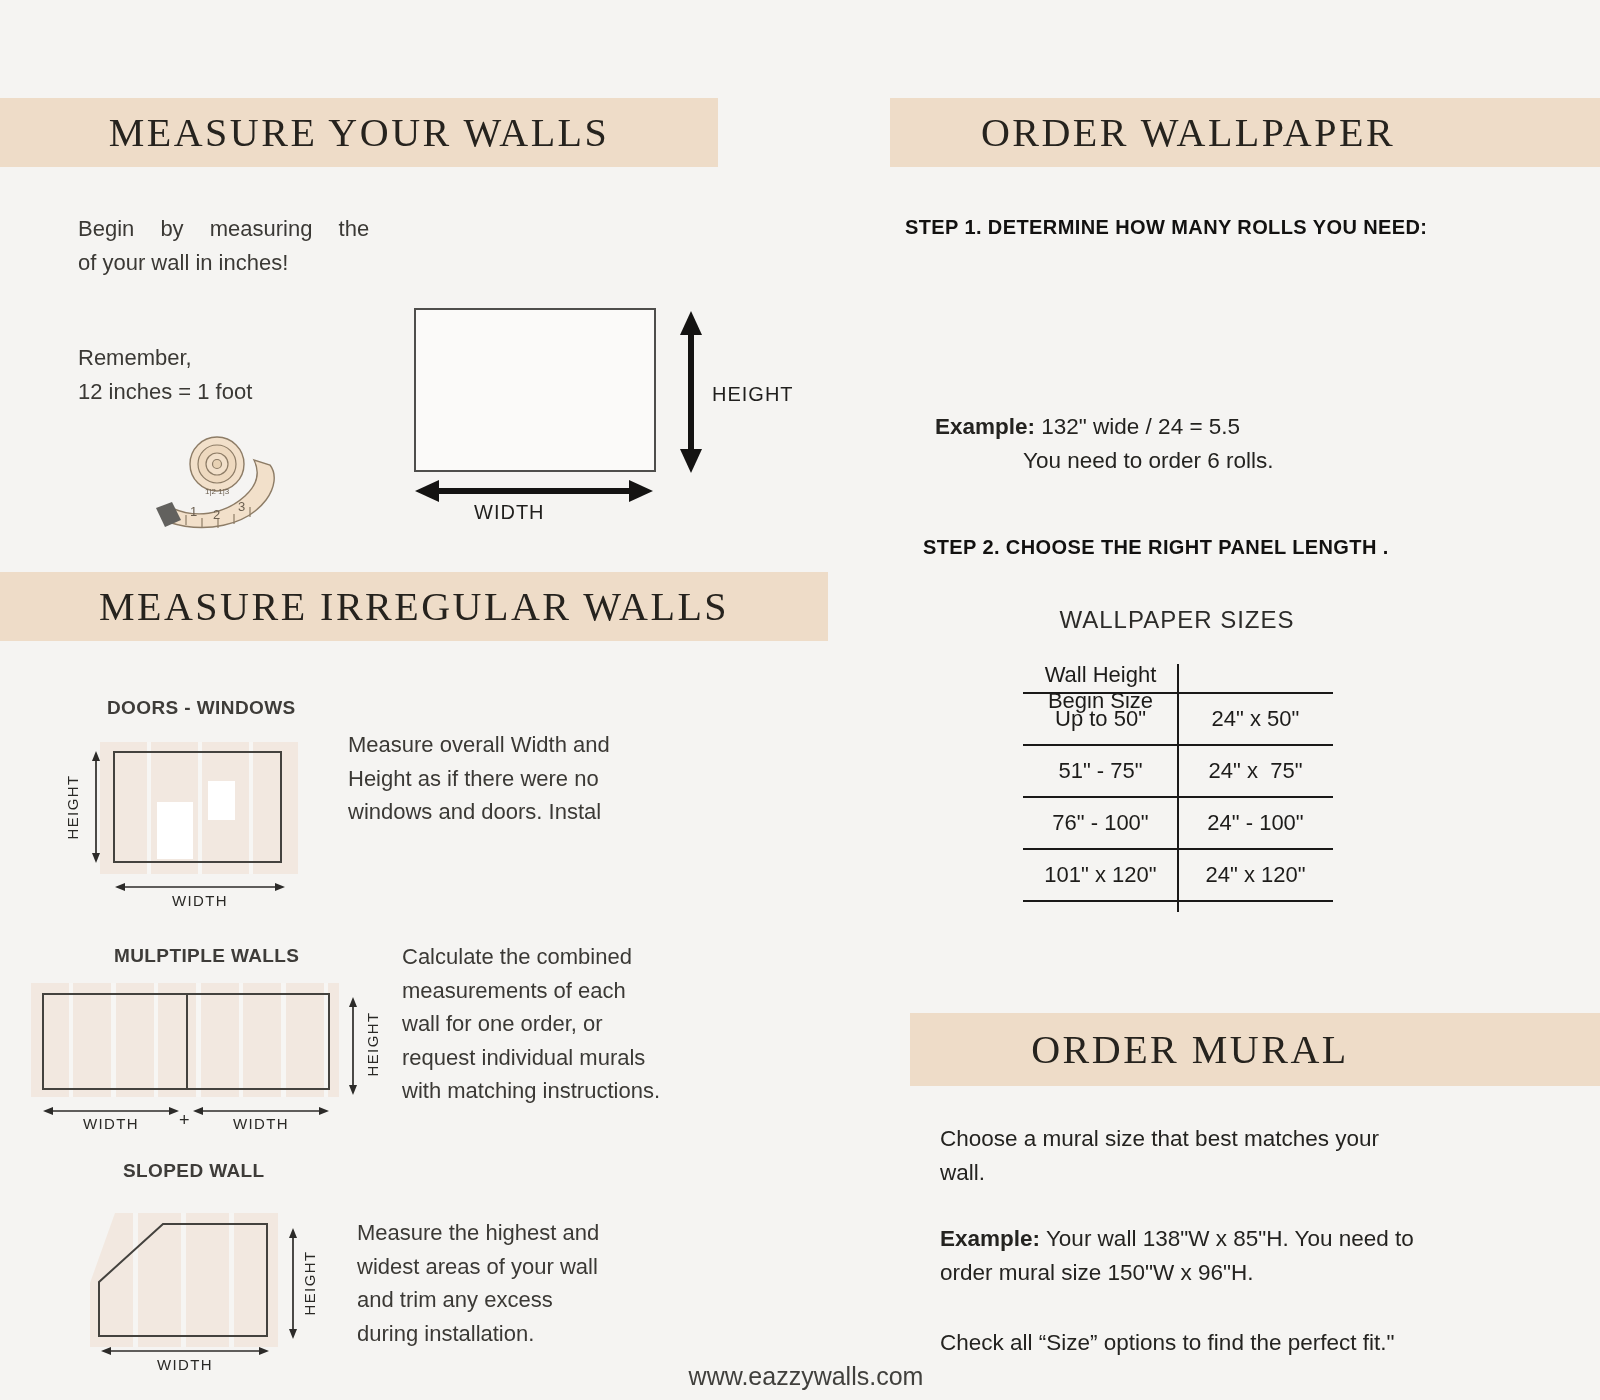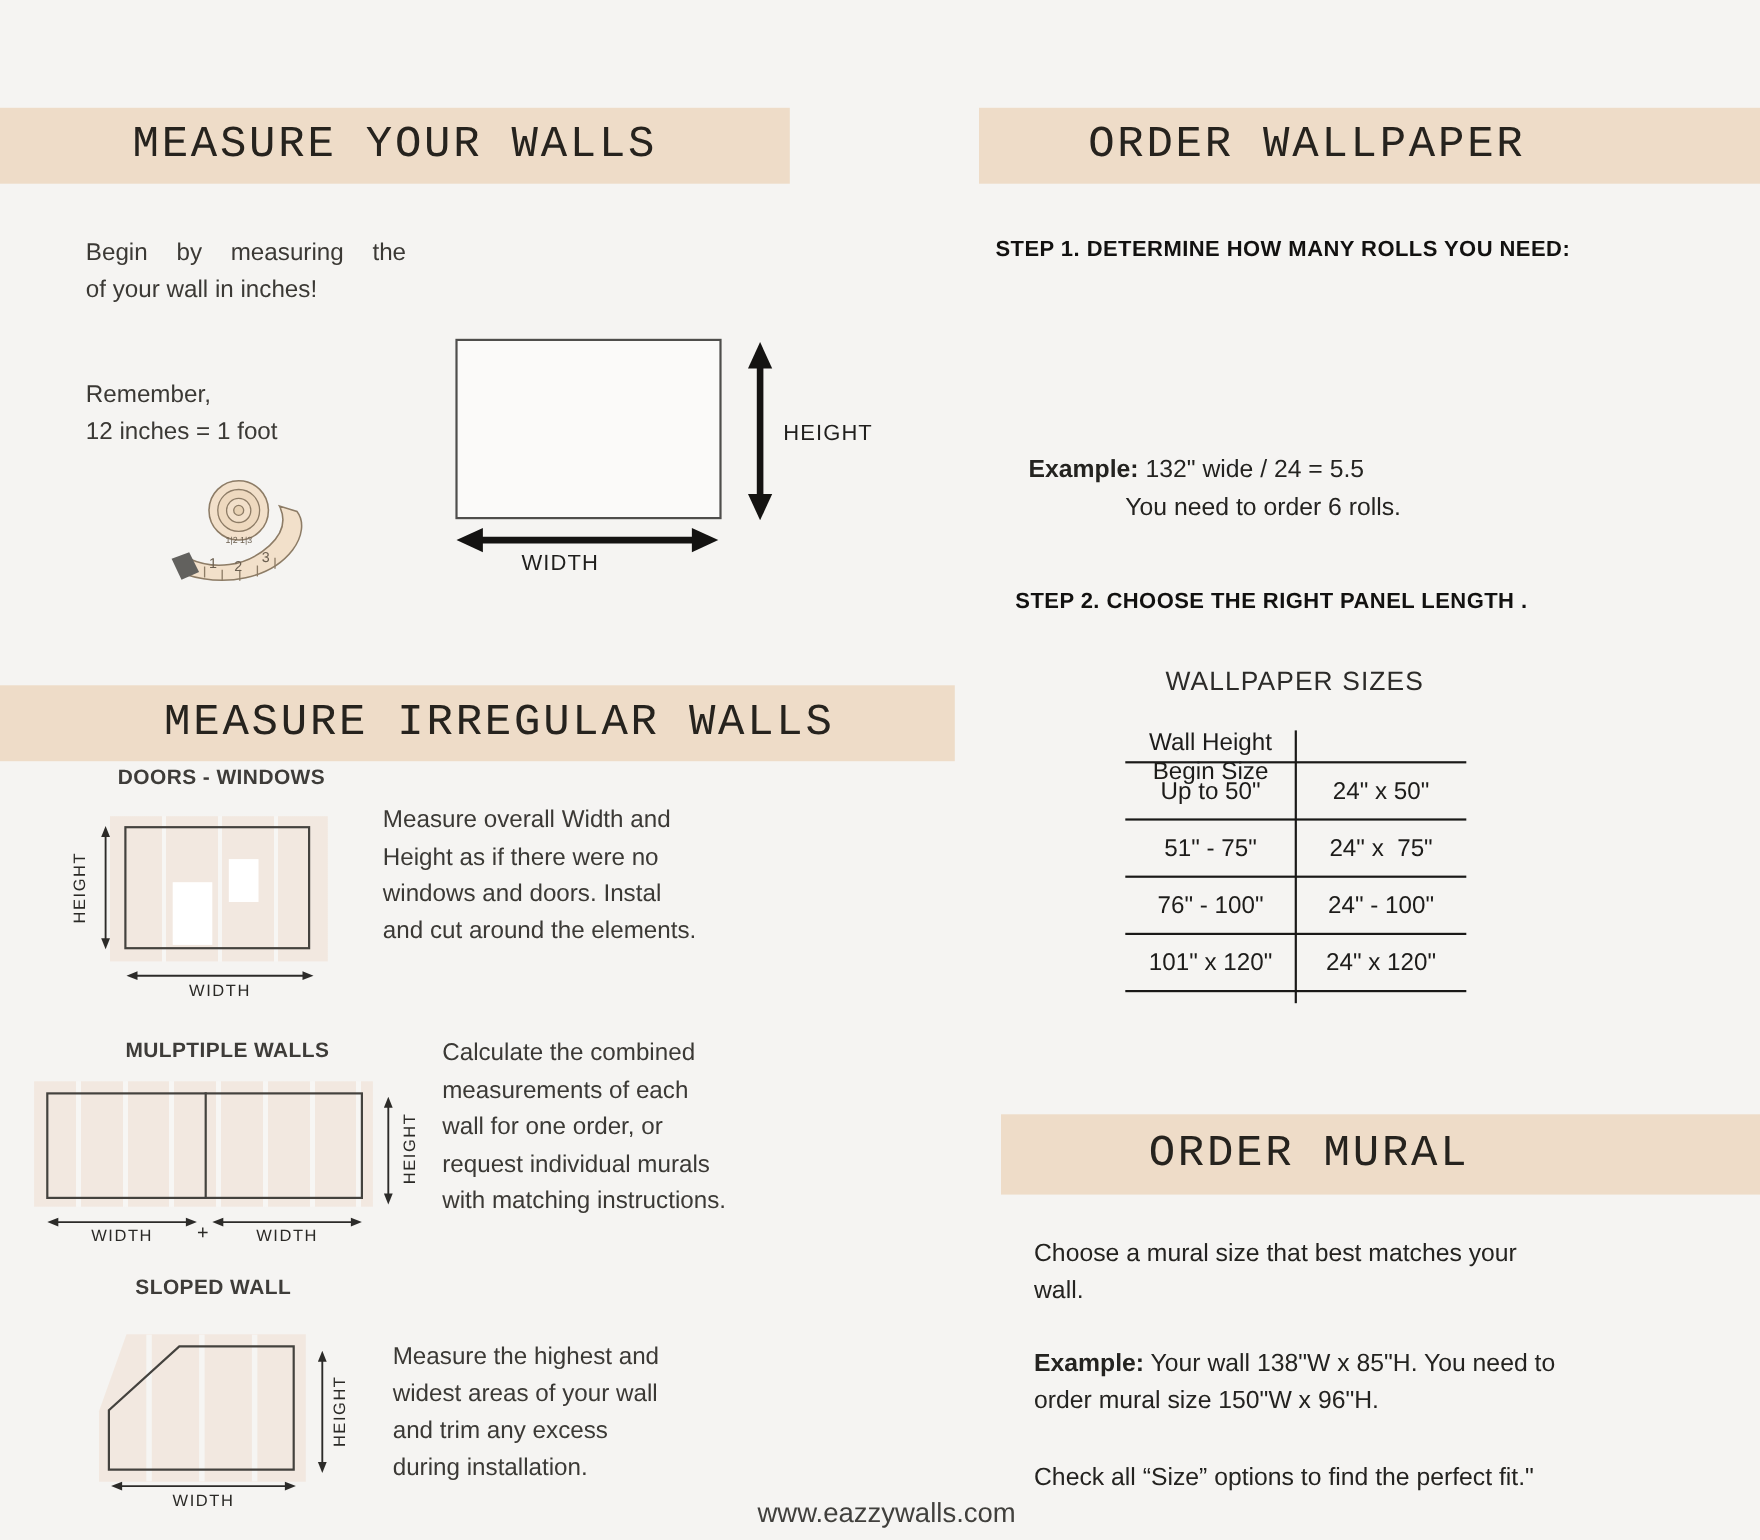--- a/index.html
+++ b/index.html
@@ -7,21 +7,21 @@
   body{background:#e9e9e7;}
   #canvas{
     position:relative;width:1600px;height:1400px;margin:0 auto;
     background:#F5F4F2;overflow:hidden;
     font-family:"Liberation Sans",sans-serif;
   }
   .abs{position:absolute;}
   
   .banner{
     background:#EEDCC8;display:flex;align-items:center;justify-content:center;
-    font-family:Liberation Mono, monospace;font-size:40px;letter-spacing:2.5px;
+    font-family:Liberation Serif, serif;font-size:40px;letter-spacing:2.5px;
     color:#26231E;white-space:nowrap;
   }
   
   .body-t{font-size:22px;line-height:33.5px;color:#3B3935;}
   .body-dark{font-size:22.5px;line-height:34px;color:#242320;}
   .sub-label{font-weight:bold;font-size:19px;letter-spacing:.4px;color:#3E3C39;white-space:nowrap;}
   .step-head{font-weight:bold;font-size:20px;letter-spacing:.4px;color:#121110;white-space:nowrap;}
   .dim-label{font-size:15px;letter-spacing:1.4px;color:#2A2926;white-space:nowrap;}
   .dim-label-big{font-size:20px;letter-spacing:1px;color:#201F1D;white-space:nowrap;}
   .rot-box{display:flex;align-items:center;justify-content:center;transform:rotate(-90deg);}
@@ -95,21 +95,21 @@
   </svg>
   <div class="abs dim-label-big" style="left:712px;top:383px;">HEIGHT</div>
 
   <svg class="abs" style="left:412px;top:476px;" width="244" height="30" viewBox="0 0 244 30">
     <line x1="24" y1="15" x2="220" y2="15" stroke="#141312" stroke-width="6"></line>
     <polygon points="3,15 27,4 27,26" fill="#141312"></polygon>
     <polygon points="241,15 217,4 217,26" fill="#141312"></polygon>
   </svg>
   <div class="abs dim-label-big" style="left:474px;top:501px;">WIDTH</div>
 
-  <div class="abs banner" style="left:0;top:623px;width:828px;height:69px;padding-left:40px;">
+  <div class="abs banner" style="left:0;top:572px;width:828px;height:69px;">
     <span>MEASURE IRREGULAR WALLS</span>
   </div>
 
   <div class="abs sub-label" style="left:107px;top:697px;">DOORS - WINDOWS</div>
 
   <div class="abs stripe-doors" style="left:100px;top:742px;width:198px;height:132px;">
     <div class="abs wall-outline" style="left:13px;top:9px;width:165px;height:108px;"></div>
     <div class="abs white-cut" style="left:57px;top:60px;width:36px;height:57px;"></div>
     <div class="abs white-cut" style="left:108px;top:39px;width:27px;height:39px;"></div>
   </div>
@@ -125,21 +125,20 @@
     <line x1="9" y1="7" x2="163" y2="7" stroke="#2C2B29" stroke-width="1.7"></line>
     <polygon points="1,7 11,3 11,11" fill="#2C2B29"></polygon>
     <polygon points="171,7 161,3 161,11" fill="#2C2B29"></polygon>
   </svg>
   <div class="abs dim-label center-t" style="left:160px;top:892px;width:80px;">WIDTH</div>
 
   <div class="abs body-t" style="left:348px;top:728px;">
     <div>Measure overall Width and</div>
     <div>Height as if there were no</div>
     <div>windows and doors. Instal</div>
-    <div>and cut around the elements.</div>
   </div>
 
   <div class="abs sub-label" style="left:114px;top:945px;">MULPTIPLE WALLS</div>
 
   <div class="abs stripe-multi" style="left:31px;top:983px;width:308px;height:114px;">
     <div class="abs wall-outline" style="left:11px;top:10px;width:284px;height:93px;"></div>
     <div class="abs" style="left:155px;top:10px;width:2px;height:97px;background:#44423E;"></div>
   </div>
 
   <svg class="abs" style="left:346px;top:996px;" width="14" height="100" viewBox="0 0 14 100">

